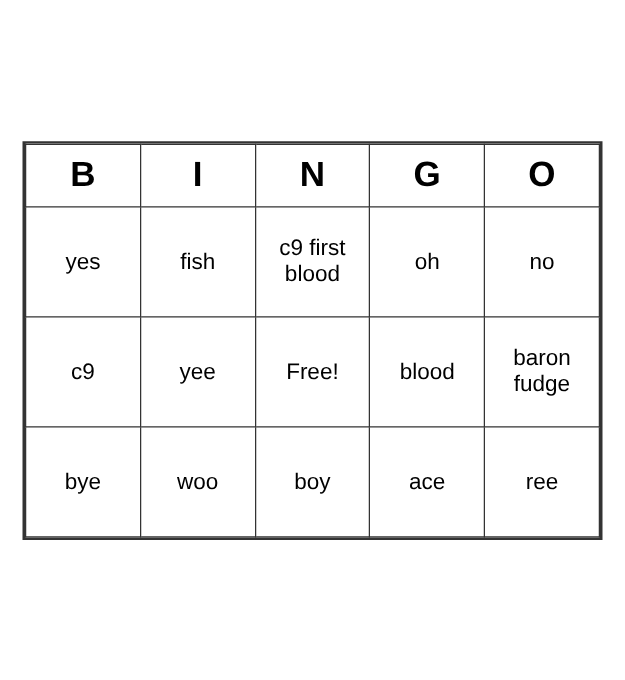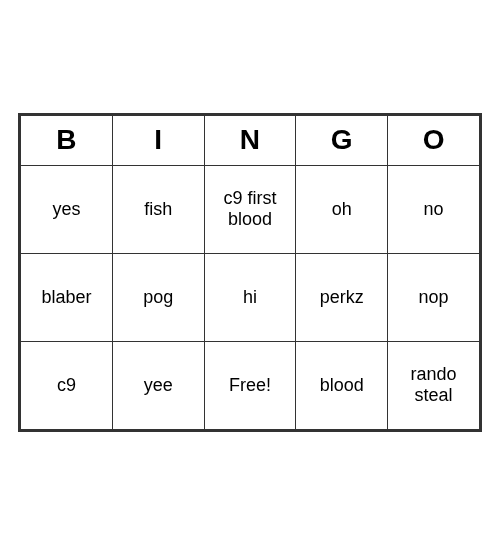--- a/index.html
+++ b/index.html
@@ -66,28 +66,28 @@
     </thead>
     <tbody id="bingo-body">
     <tr>
           <td>yes</td>
           <td>fish</td>
           <td class="cell-small">c9 first blood</td>
           <td>oh</td>
           <td>no</td>
         </tr>
         <tr>
-          <td>blaber</td>
-          <td>pog</td>
-          <td>hi</td>
-          <td>perkz</td>
-          <td>nop</td>
-        </tr>
-        <tr>
           <td>c9</td>
           <td>yee</td>
           <td>Free!</td>
           <td>blood</td>
-          <td class="cell-small">rando steal</td>
+          <td class="cell-small">baron fudge</td>
+        </tr>
+        <tr>
+          <td>bye</td>
+          <td>woo</td>
+          <td>boy</td>
+          <td>ace</td>
+          <td>ree</td>
         </tr>
       </tbody>
   </table>
 </div>
 
 </body></html>

